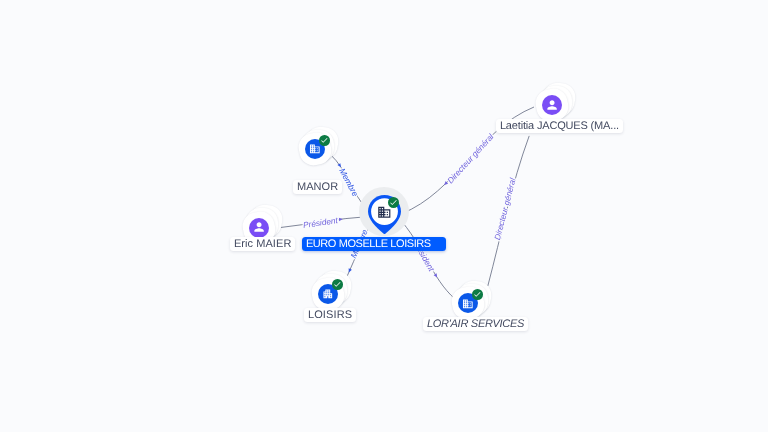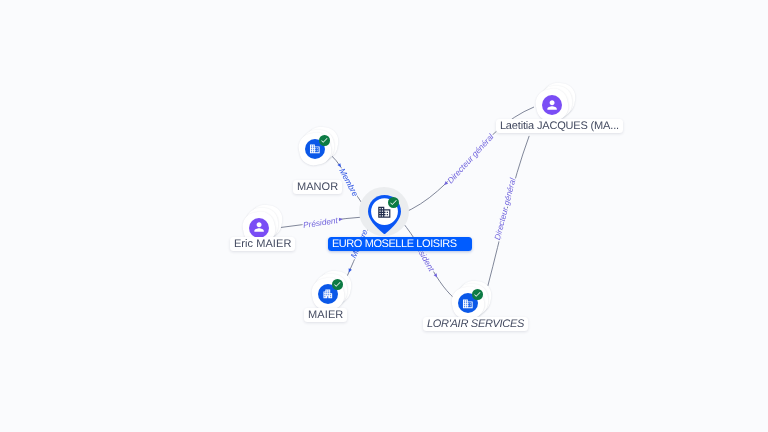--- a/index.html
+++ b/index.html
@@ -39,21 +39,21 @@
         </svg>
         <svg width="14.6" height="14.6" viewBox="0 0 24 24" style="position: absolute; left: 9.2px; top: 10.05px;">
           <path d="M12 7V3H2v18h20V7H12zM6 19H4v-2h2v2zm0-4H4v-2h2v2zm0-4H4V9h2v2zm0-4H4V5h2v2zm4 12H8v-2h2v2zm0-4H8v-2h2v2zm0-4H8V9h2v2zm0-4H8V5h2v2zm10 12h-8v-2h2v-2h-2v-2h2v-2h-2V9h8v10zm-2-8h-2v2h2v-2zm0 4h-2v2h2v-2z" fill="#232e4d"></path>
         </svg>
         <div style="position: absolute; border-radius: 50%; background: rgb(13, 123, 68); width: 11px; height: 11px; left: 20.5px; top: 2.4px; display: flex; align-items: center; justify-content: center;">
           <svg width="8.8" height="8.8" viewBox="0 0 24 24">
             <path d="M9 16.17L4.83 12l-1.42 1.41L9 19 21 7l-1.41-1.41z" fill="#ffffff"></path>
           </svg>
         </div>
       </div>
-      <div class="nlabel sel" style="visibility: visible; padding: 0px 15.4px 0px 3.9px; height: 14.4px; letter-spacing: -0.418px; margin-right: 0.418px; left: 328px; top: 236.5px; box-shadow: rgba(20, 60, 160, 0.3) 0px 1px 3px;">EURO MOSELLE LOISIRS</div>
+      <div class="nlabel sel" style="visibility: visible; padding: 0px 15.4px 0px 3.9px; height: 14.4px; letter-spacing: -0.418px; margin-right: 0.418px; left: 302px; top: 236.5px; box-shadow: rgba(20, 60, 160, 0.3) 0px 1px 3px;">EURO MOSELLE LOISIRS</div>
       <div class="node" style="left: 298.8px; top: 133px; width: 32px; height: 32px;">
         <div style="position: absolute; background: rgb(255, 255, 255); border-radius: 14px; width: 32px; height: 32px; left: 7.2px; top: -6.2px; transform: rotate(10deg); box-shadow: rgba(40, 50, 80, 0.16) 0px 0.5px 2px;"></div>
         <div style="position: absolute; background: rgb(255, 255, 255); border-radius: 14px; width: 32px; height: 32px; left: 3.6px; top: -3.1px; transform: rotate(-1deg); box-shadow: rgba(40, 50, 80, 0.16) 0px 0.5px 2px;"></div>
         <div style="position: absolute; background: rgb(255, 255, 255); border-radius: 14px; width: 32px; height: 32px; left: 0px; top: 0px; transform: rotate(-12deg); box-shadow: rgba(40, 50, 80, 0.16) 0px 0.5px 2px;"></div>
         <div style="position: absolute; border-radius: 50%; background: rgb(11, 88, 232); width: 20px; height: 20px; left: 6px; top: 6px; display: flex; align-items: center; justify-content: center;">
           <svg width="11.6" height="11.6" viewBox="0 0 24 24">
             <path d="M12 7V3H2v18h20V7H12zM6 19H4v-2h2v2zm0-4H4v-2h2v2zm0-4H4V9h2v2zm0-4H4V5h2v2zm4 12H8v-2h2v2zm0-4H8v-2h2v2zm0-4H8V9h2v2zm0-4H8V5h2v2zm10 12h-8v-2h2v-2h-2v-2h2v-2h-2V9h8v10zm-2-8h-2v2h2v-2zm0 4h-2v2h2v-2z" fill="#ffffff"></path>
           </svg>
         </div>
         <div style="position: absolute; border-radius: 50%; background: rgb(13, 123, 68); width: 10.7px; height: 10.7px; left: 20.05px; top: 1.85px; display: flex; align-items: center; justify-content: center;">
@@ -82,21 +82,21 @@
           <svg width="11.6" height="11.6" viewBox="0 0 24 24">
             <path d="M17 11V3H7v4H3v14h8v-4h2v4h8V11h-4zM7 19H5v-2h2v2zm0-4H5v-2h2v2zm0-4H5V9h2v2zm4 4H9v-2h2v2zm0-4H9V9h2v2zm0-4H9V5h2v2zm4 8h-2v-2h2v2zm0-4h-2V9h2v2zm0-4h-2V5h2v2zm4 12h-2v-2h2v2zm0-4h-2v-2h2v2z" fill="#ffffff"></path>
           </svg>
         </div>
         <div style="position: absolute; border-radius: 50%; background: rgb(13, 123, 68); width: 10.7px; height: 10.7px; left: 20.05px; top: 1.85px; display: flex; align-items: center; justify-content: center;">
           <svg width="8.56" height="8.56" viewBox="0 0 24 24">
             <path d="M9 16.17L4.83 12l-1.42 1.41L9 19 21 7l-1.41-1.41z" fill="#ffffff"></path>
           </svg>
         </div>
       </div>
-      <div class="nlabel" style="visibility: visible; padding: 0px 3.9px; height: 14.4px; letter-spacing: 0.147px; margin-right: -0.147px; left: 304.231px; top: 307.7px; box-shadow: rgba(40, 50, 80, 0.13) 0px 1px 3px;">MAIER</div>
+      <div class="nlabel" style="visibility: visible; padding: 0px 3.9px; height: 14.4px; letter-spacing: 0.147px; margin-right: -0.147px; left: 304.231px; top: 307.7px; box-shadow: rgba(40, 50, 80, 0.13) 0px 1px 3px;">LOISIRS</div>
       <div class="node" style="left: 452.2px; top: 287.4px; width: 32px; height: 32px;">
         <div style="position: absolute; background: rgb(255, 255, 255); border-radius: 14px; width: 32px; height: 32px; left: 7.2px; top: -6.2px; transform: rotate(10deg); box-shadow: rgba(40, 50, 80, 0.16) 0px 0.5px 2px;"></div>
         <div style="position: absolute; background: rgb(255, 255, 255); border-radius: 14px; width: 32px; height: 32px; left: 3.6px; top: -3.1px; transform: rotate(-1deg); box-shadow: rgba(40, 50, 80, 0.16) 0px 0.5px 2px;"></div>
         <div style="position: absolute; background: rgb(255, 255, 255); border-radius: 14px; width: 32px; height: 32px; left: 0px; top: 0px; transform: rotate(-12deg); box-shadow: rgba(40, 50, 80, 0.16) 0px 0.5px 2px;"></div>
         <div style="position: absolute; border-radius: 50%; background: rgb(11, 88, 232); width: 20px; height: 20px; left: 6px; top: 6px; display: flex; align-items: center; justify-content: center;">
           <svg width="11.6" height="11.6" viewBox="0 0 24 24">
             <path d="M12 7V3H2v18h20V7H12zM6 19H4v-2h2v2zm0-4H4v-2h2v2zm0-4H4V9h2v2zm0-4H4V5h2v2zm4 12H8v-2h2v2zm0-4H8v-2h2v2zm0-4H8V9h2v2zm0-4H8V5h2v2zm10 12h-8v-2h2v-2h-2v-2h2v-2h-2V9h8v10zm-2-8h-2v2h2v-2zm0 4h-2v2h2v-2z" fill="#ffffff"></path>
           </svg>
         </div>
         <div style="position: absolute; border-radius: 50%; background: rgb(13, 123, 68); width: 10.7px; height: 10.7px; left: 20.05px; top: 1.85px; display: flex; align-items: center; justify-content: center;">

